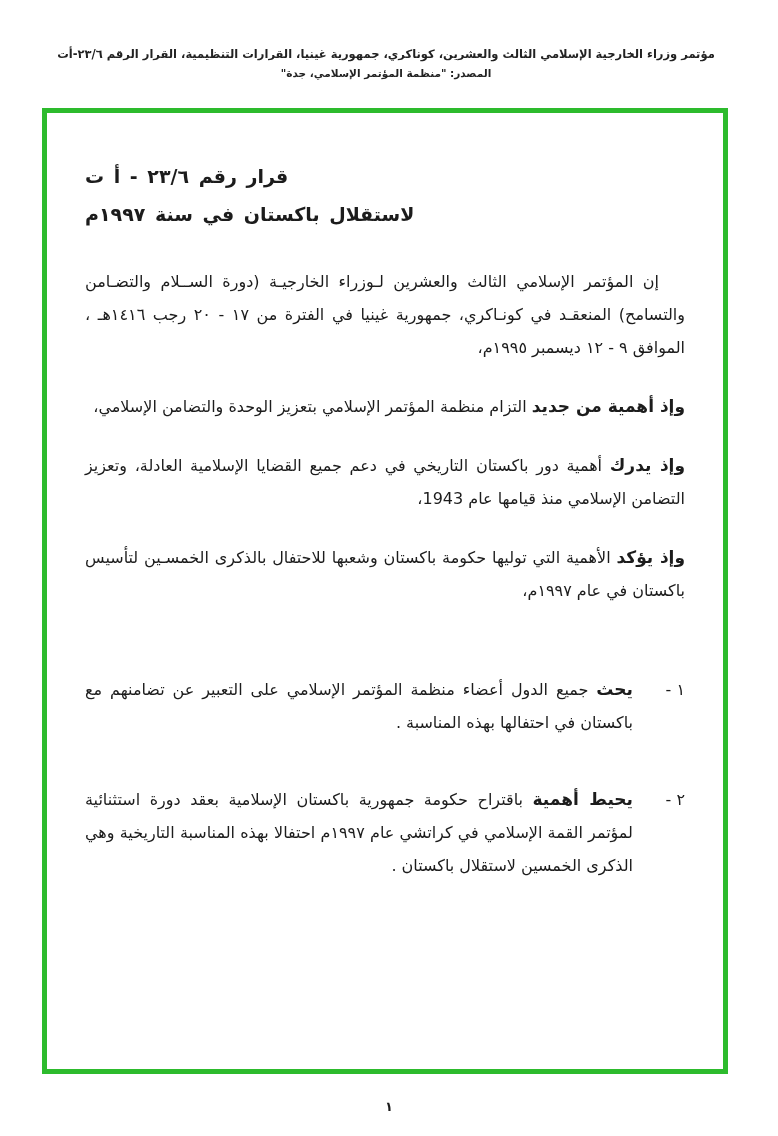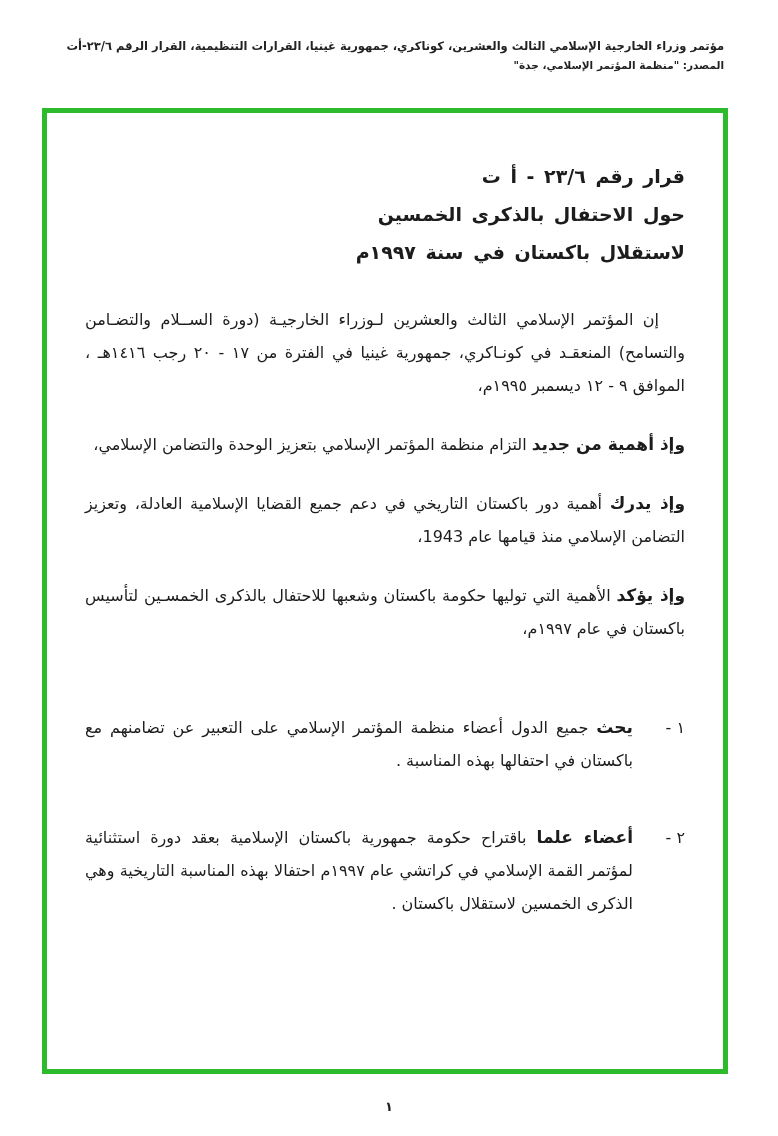--- a/index.html
+++ b/index.html
@@ -8,24 +8,24 @@
     height: 1136px;
     background: #ffffff;
     font-family: "DejaVu Sans", "Liberation Sans", sans-serif;
     direction: rtl;
     position: relative;
     color: #1c1c1c;
     overflow: hidden;
   }
   .page-header {
     position: absolute;
-    top: 38px;
+    top: 46px;
     right: 54px;
     left: 48px;
-    text-align: right;
+    text-align: center;
   }
   .header-line1 {
     font-size: 11.5px;
     font-weight: bold;
     line-height: 1.5;
     color: #222;
   }
   .header-line2 {
     font-size: 10.5px;
     font-weight: bold;
@@ -37,21 +37,21 @@
     top: 108px;
     left: 42px;
     width: 686px;
     height: 966px;
     border: 5px solid #2dbb2d;
     background: #ffffff;
     padding: 44px 38px 0 38px;
     box-sizing: border-box;
   }
   .title-block {
-    text-align: right;
+    text-align: left;
     font-weight: bold;
   }
   .title-line {
     font-size: 19px;
     line-height: 38px;
     word-spacing: 3px;
   }
   .body-text {
     margin-top: 32px;
     font-size: 16px;
@@ -90,21 +90,20 @@
 
 <header class="page-header">
   <div class="header-line1">مؤتمر وزراء الخارجية الإسلامي الثالث والعشرين، كوناكري، جمهورية غينيا، القرارات التنظيمية، القرار الرقم ٢٣/٦-أت</div>
   <div class="header-line2">المصدر:  "منظمة المؤتمر الإسلامي، جدة"</div>
 </header>
 
 <main class="doc-frame">
 
   <div class="title-block">
     <div class="title-line">قرار رقم ٢٣/٦ - أ ت</div>
-    <div class="title-line">حول الاحتفال بالذكرى الخمسين</div>
     <div class="title-line">لاستقلال باكستان في سنة ١٩٩٧م</div>
   </div>
 
   <div class="body-text">
 
     <p class="para para-first"><span class="lead"></span> <span>إن المؤتمر الإسلامي الثالث والعشرين لـوزراء الخارجيـة (دورة الســلام والتضـامن والتسامح) المنعقـد في كونـاكري، جمهورية غينيا في الفترة من ١٧ - ٢٠ رجب ١٤١٦هـ ، الموافق ٩ - ١٢ ديسمبر ١٩٩٥م،</span></p>
 
 
     <p class="para"><span class="lead">وإذ أهمية من جديد</span> <span>التزام منظمة المؤتمر الإسلامي بتعزيز الوحدة والتضامن الإسلامي،</span></p>
 
@@ -114,20 +113,20 @@
 
     <div class="items">
 
       <div class="item">
         <div class="item-marker">١ -</div>
         <div class="item-text"><span class="lead">يحث</span> <span>جميع الدول أعضاء منظمة المؤتمر الإسلامي على التعبير عن تضامنهم مع باكستان في احتفالها بهذه المناسبة .</span></div>
       </div>
 
       <div class="item">
         <div class="item-marker">٢ -</div>
-        <div class="item-text"><span class="lead">أعضاء علما</span> <span>باقتراح حكومة جمهورية باكستان الإسلامية بعقد دورة استثنائية لمؤتمر القمة الإسلامي في كراتشي عام ١٩٩٧م احتفالا بهذه المناسبة التاريخية وهي الذكرى الخمسين لاستقلال باكستان .</span></div>
+        <div class="item-text"><span class="lead">يحيط أهمية</span> <span>باقتراح حكومة جمهورية باكستان الإسلامية بعقد دورة استثنائية لمؤتمر القمة الإسلامي في كراتشي عام ١٩٩٧م احتفالا بهذه المناسبة التاريخية وهي الذكرى الخمسين لاستقلال باكستان .</span></div>
       </div>
 
     </div>
   </div>
 </main>
 
 <footer class="page-number">١</footer>
 
 </body></html>

